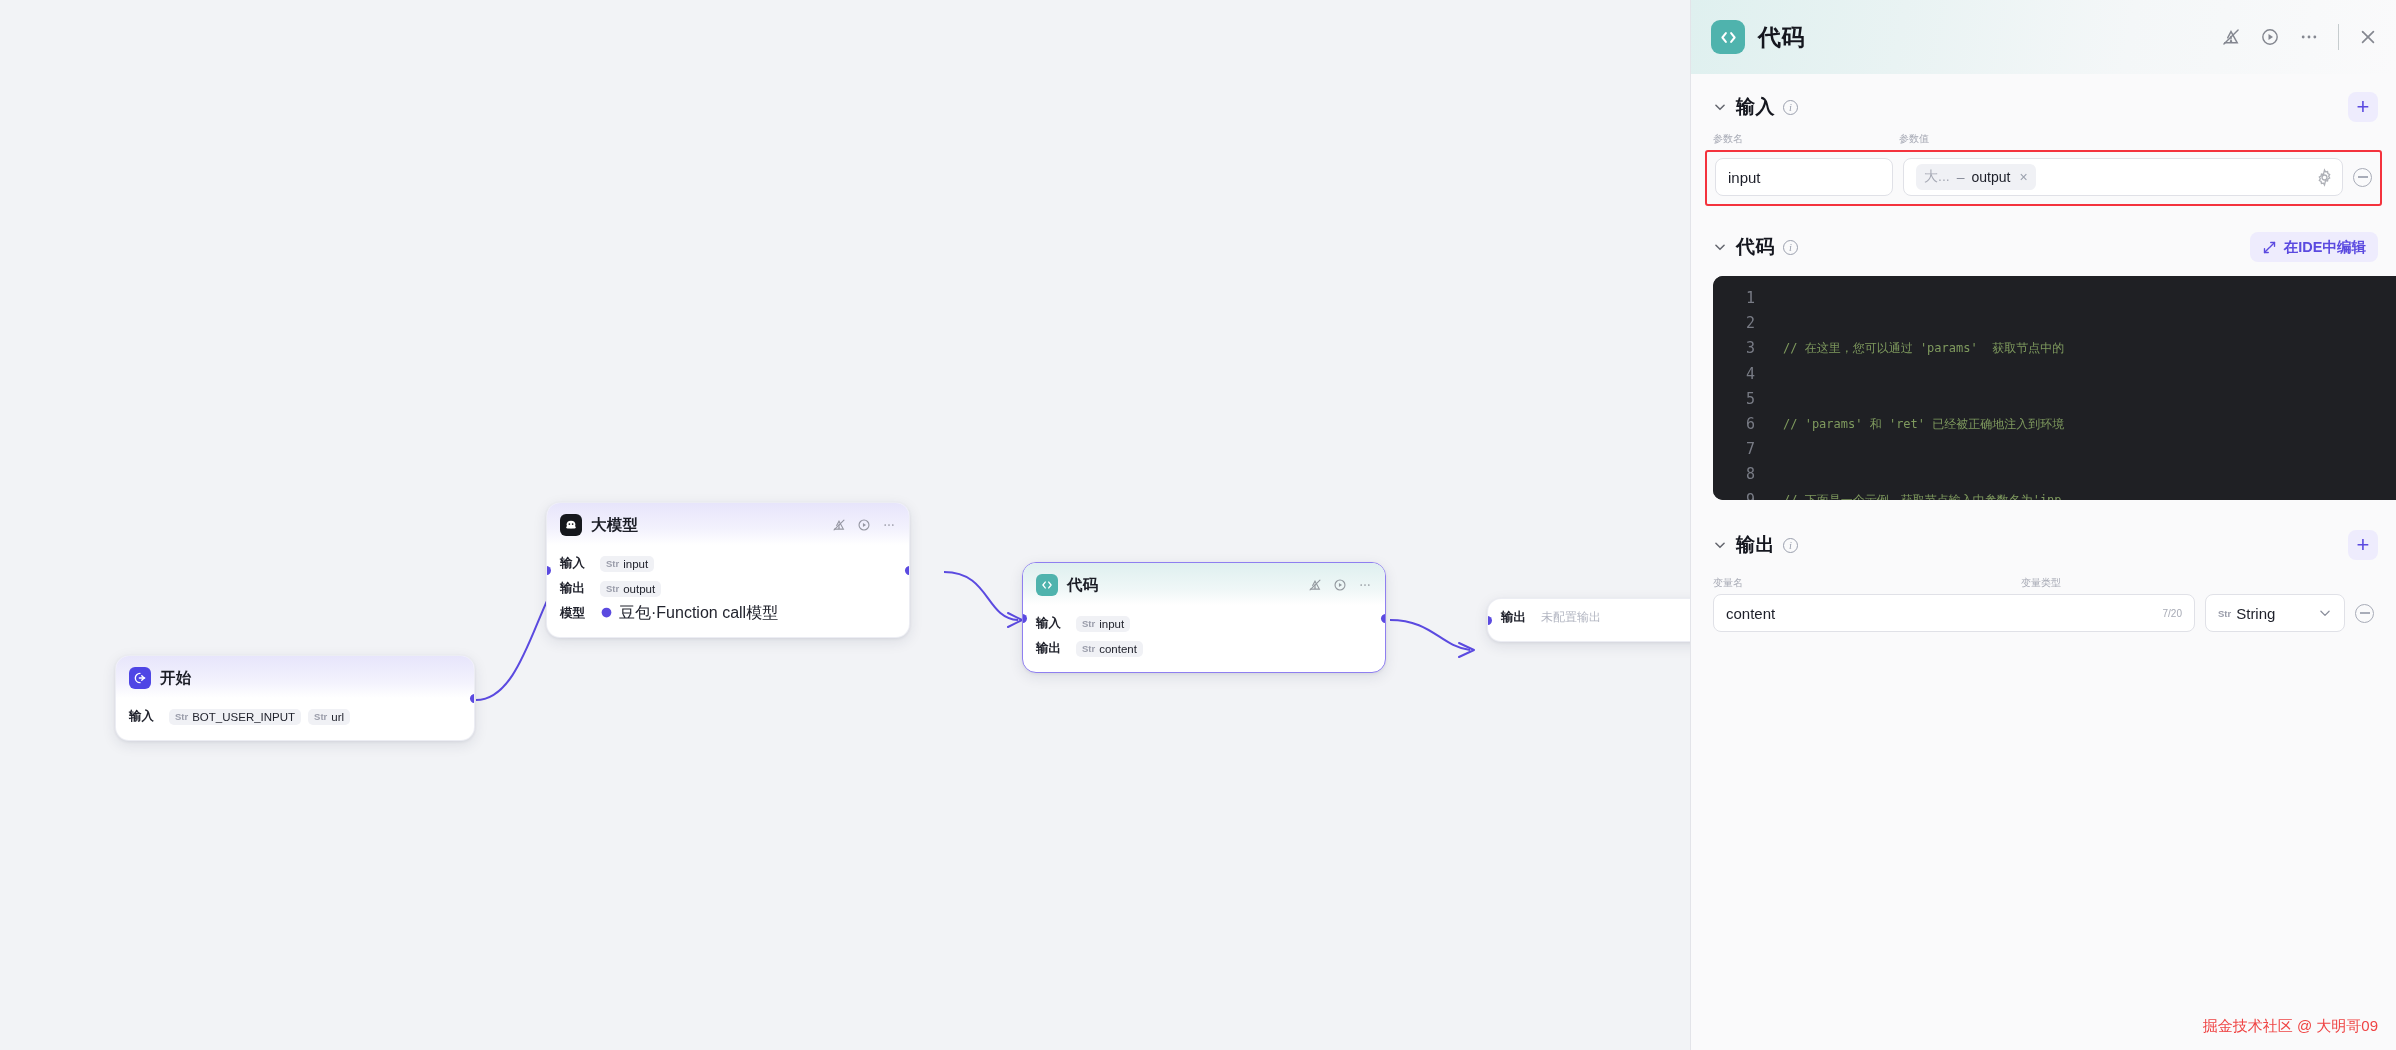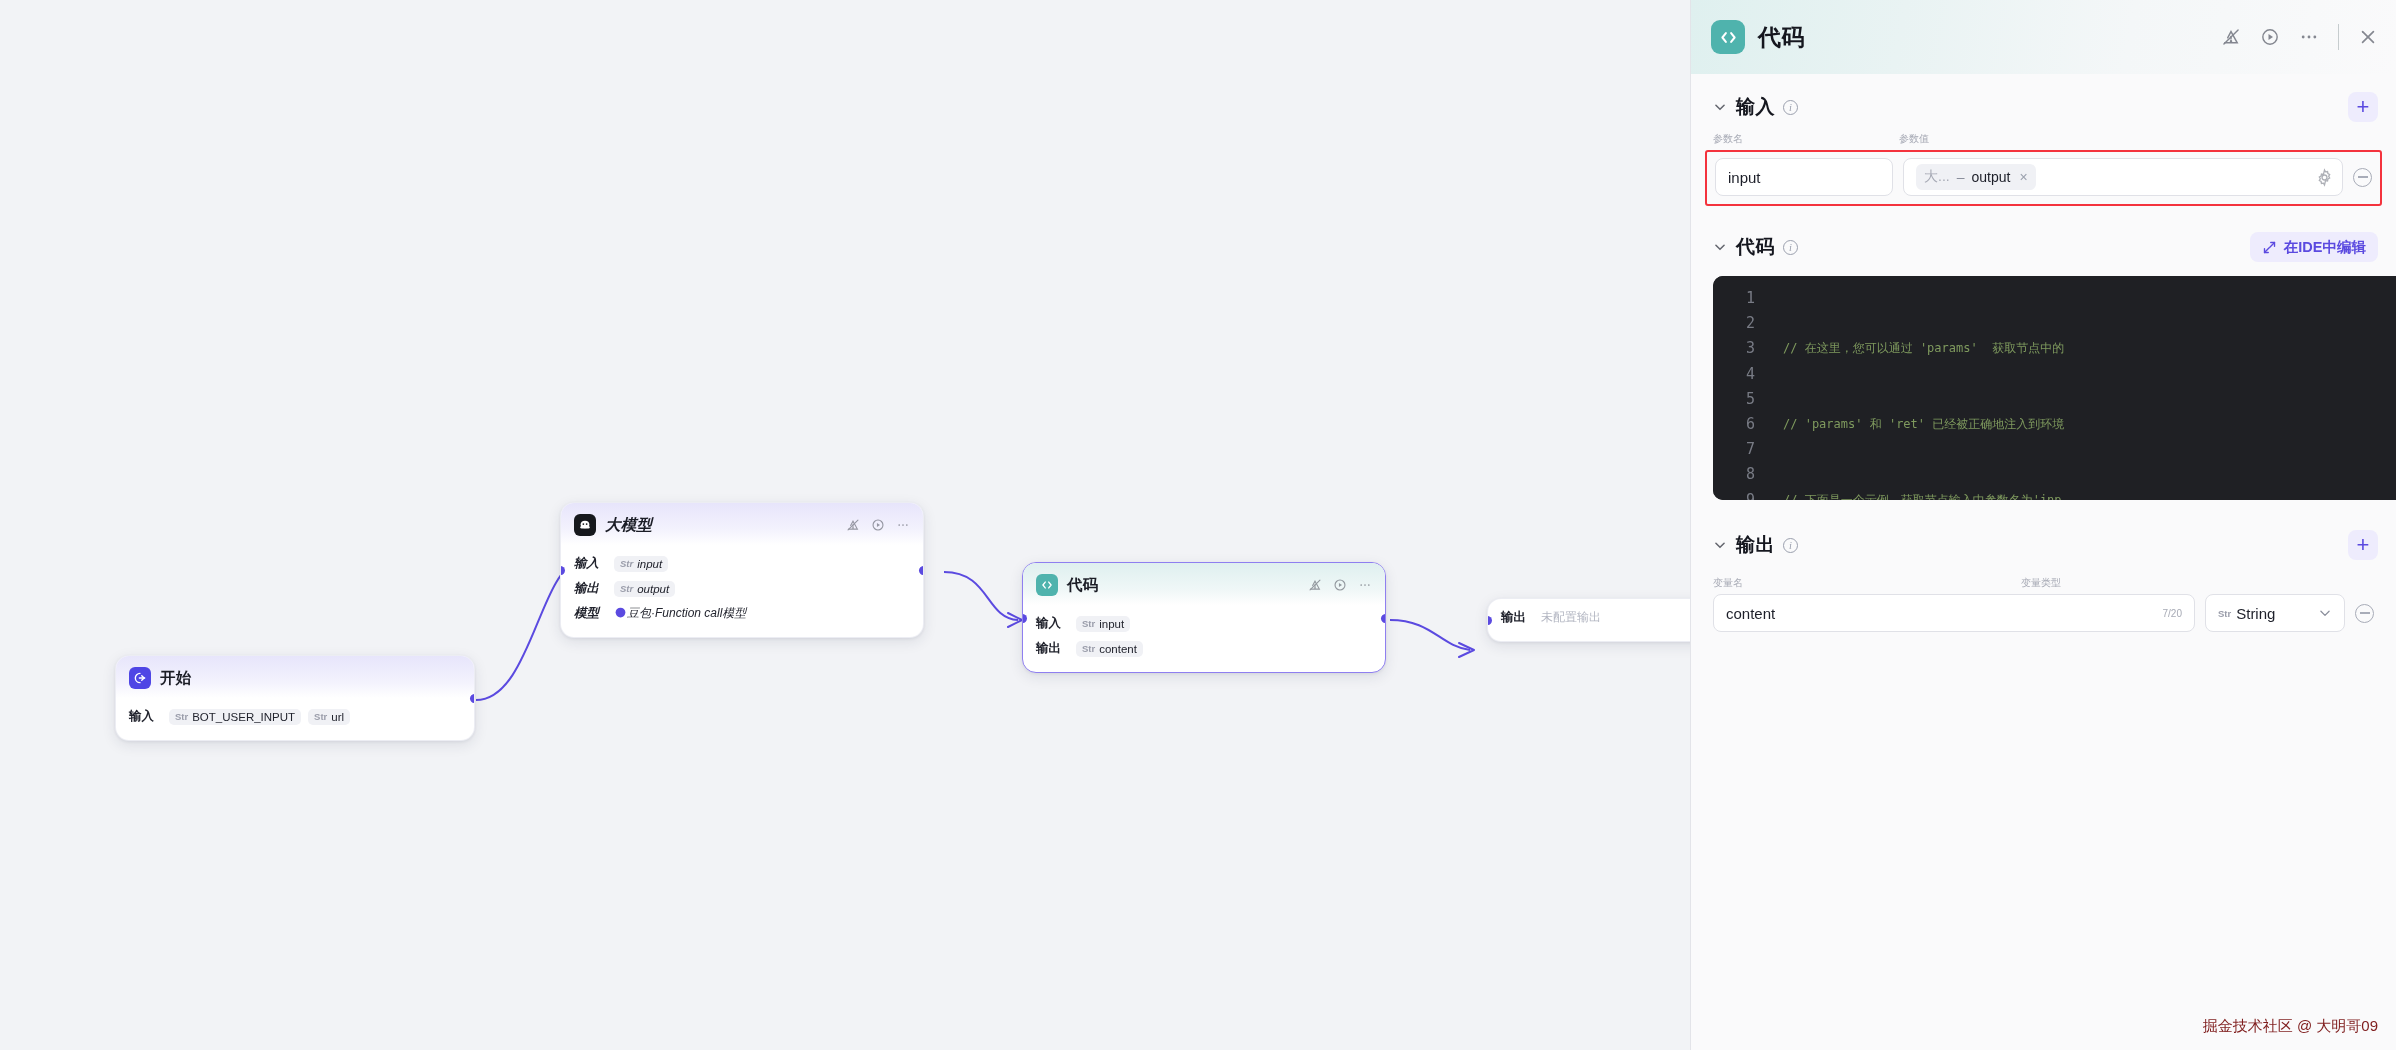--- a/index.html
+++ b/index.html
@@ -53,21 +53,21 @@
   .row { display: flex; align-items: center; min-height: 21px; margin-top: 4px; }
   .row-label { font-size: 12.5px; color: #22242e; font-weight: 600; width: 40px; flex: 0 0 auto; }
   .chips { display: flex; align-items: center; gap: 7px; flex-wrap: nowrap; }
   .chip {
     display: inline-flex; align-items: center; gap: 4px;
     background: #f0f1f5; border-radius: 5px;
     padding: 2px 6px; font-size: 11.5px; color: #22242e; white-space: nowrap;
   }
   .chip .t { font-size: 9.5px; color: #9a9daa; font-weight: 600; }
   .muted { font-size: 12px; color: #b3b6c2; }
-  .modelchip { display:inline-flex; align-items:center; font-size: 12px; color:#22242e;}
+  .modelchip { display:inline-flex; align-items:center; gap:6px; font-size: 16px; color:#22242e;}
   .dot-l, .dot-r {
     position: absolute; width: 9px; height: 9px; border-radius: 50%;
     background: #5b4ae0; top: 50%; margin-top: -4px;
   }
   .dot-l { left: -5px; } .dot-r { right: -5px; }
 
   
   #panel {
     position: absolute; left: 1690px; top: 0;
     width: 706px; height: 1050px;
@@ -168,21 +168,21 @@
   .cm { color: #7f9a5e; }
 
   .out-row { display: flex; align-items: center; gap: 10px; margin: 0 14px; padding: 0 8px; }
   .field.outname { flex: 1 1 auto; justify-content: space-between; }
   .cnt { font-size: 10px; color: #a7aab5; }
   .field.outtype { width: 140px; flex:0 0 auto; justify-content: space-between; }
   .typetag { font-size: 9.5px; color: #9a9daa; font-weight: 700; margin-right: 5px; }
 
   .watermark {
     position: absolute; right: 18px; bottom: 14px;
-    font-size: 15px; color: #7f1d1d; white-space: nowrap;
+    font-size: 15px; color: #ef4444; white-space: nowrap;
   }
 </style>
 </head>
 <body>
 
 <div id="app">
 
   <div id="canvas">
 
     <svg id="edges">
@@ -219,21 +219,21 @@
             <span class="chip">
               <span class="t">Str</span>
               <span>url</span>
             </span>
           </span>
         </div>
       </div>
       <span class="dot-r"></span>
     </div>
 
-    <div class="node" style="left:560px; top:502px; width:364px;font-style:italic;">
+    <div class="node" style="left:546px; top:502px; width:364px;">
       <div class="node-head">
         <span class="node-ico ico-llm">
           <svg width="14" height="14" viewBox="0 0 24 24" fill="#ffffff">
             <ellipse cx="12" cy="11" rx="7.5" ry="6.5"></ellipse>
             <rect x="4" y="13.5" width="16" height="4.5" rx="2.2"></rect>
             <circle cx="9.2" cy="10.3" r="1.5" fill="#16181d"></circle>
             <circle cx="14.8" cy="10.3" r="1.5" fill="#16181d"></circle>
           </svg>
         </span>
         <span class="node-title">大模型</span>

